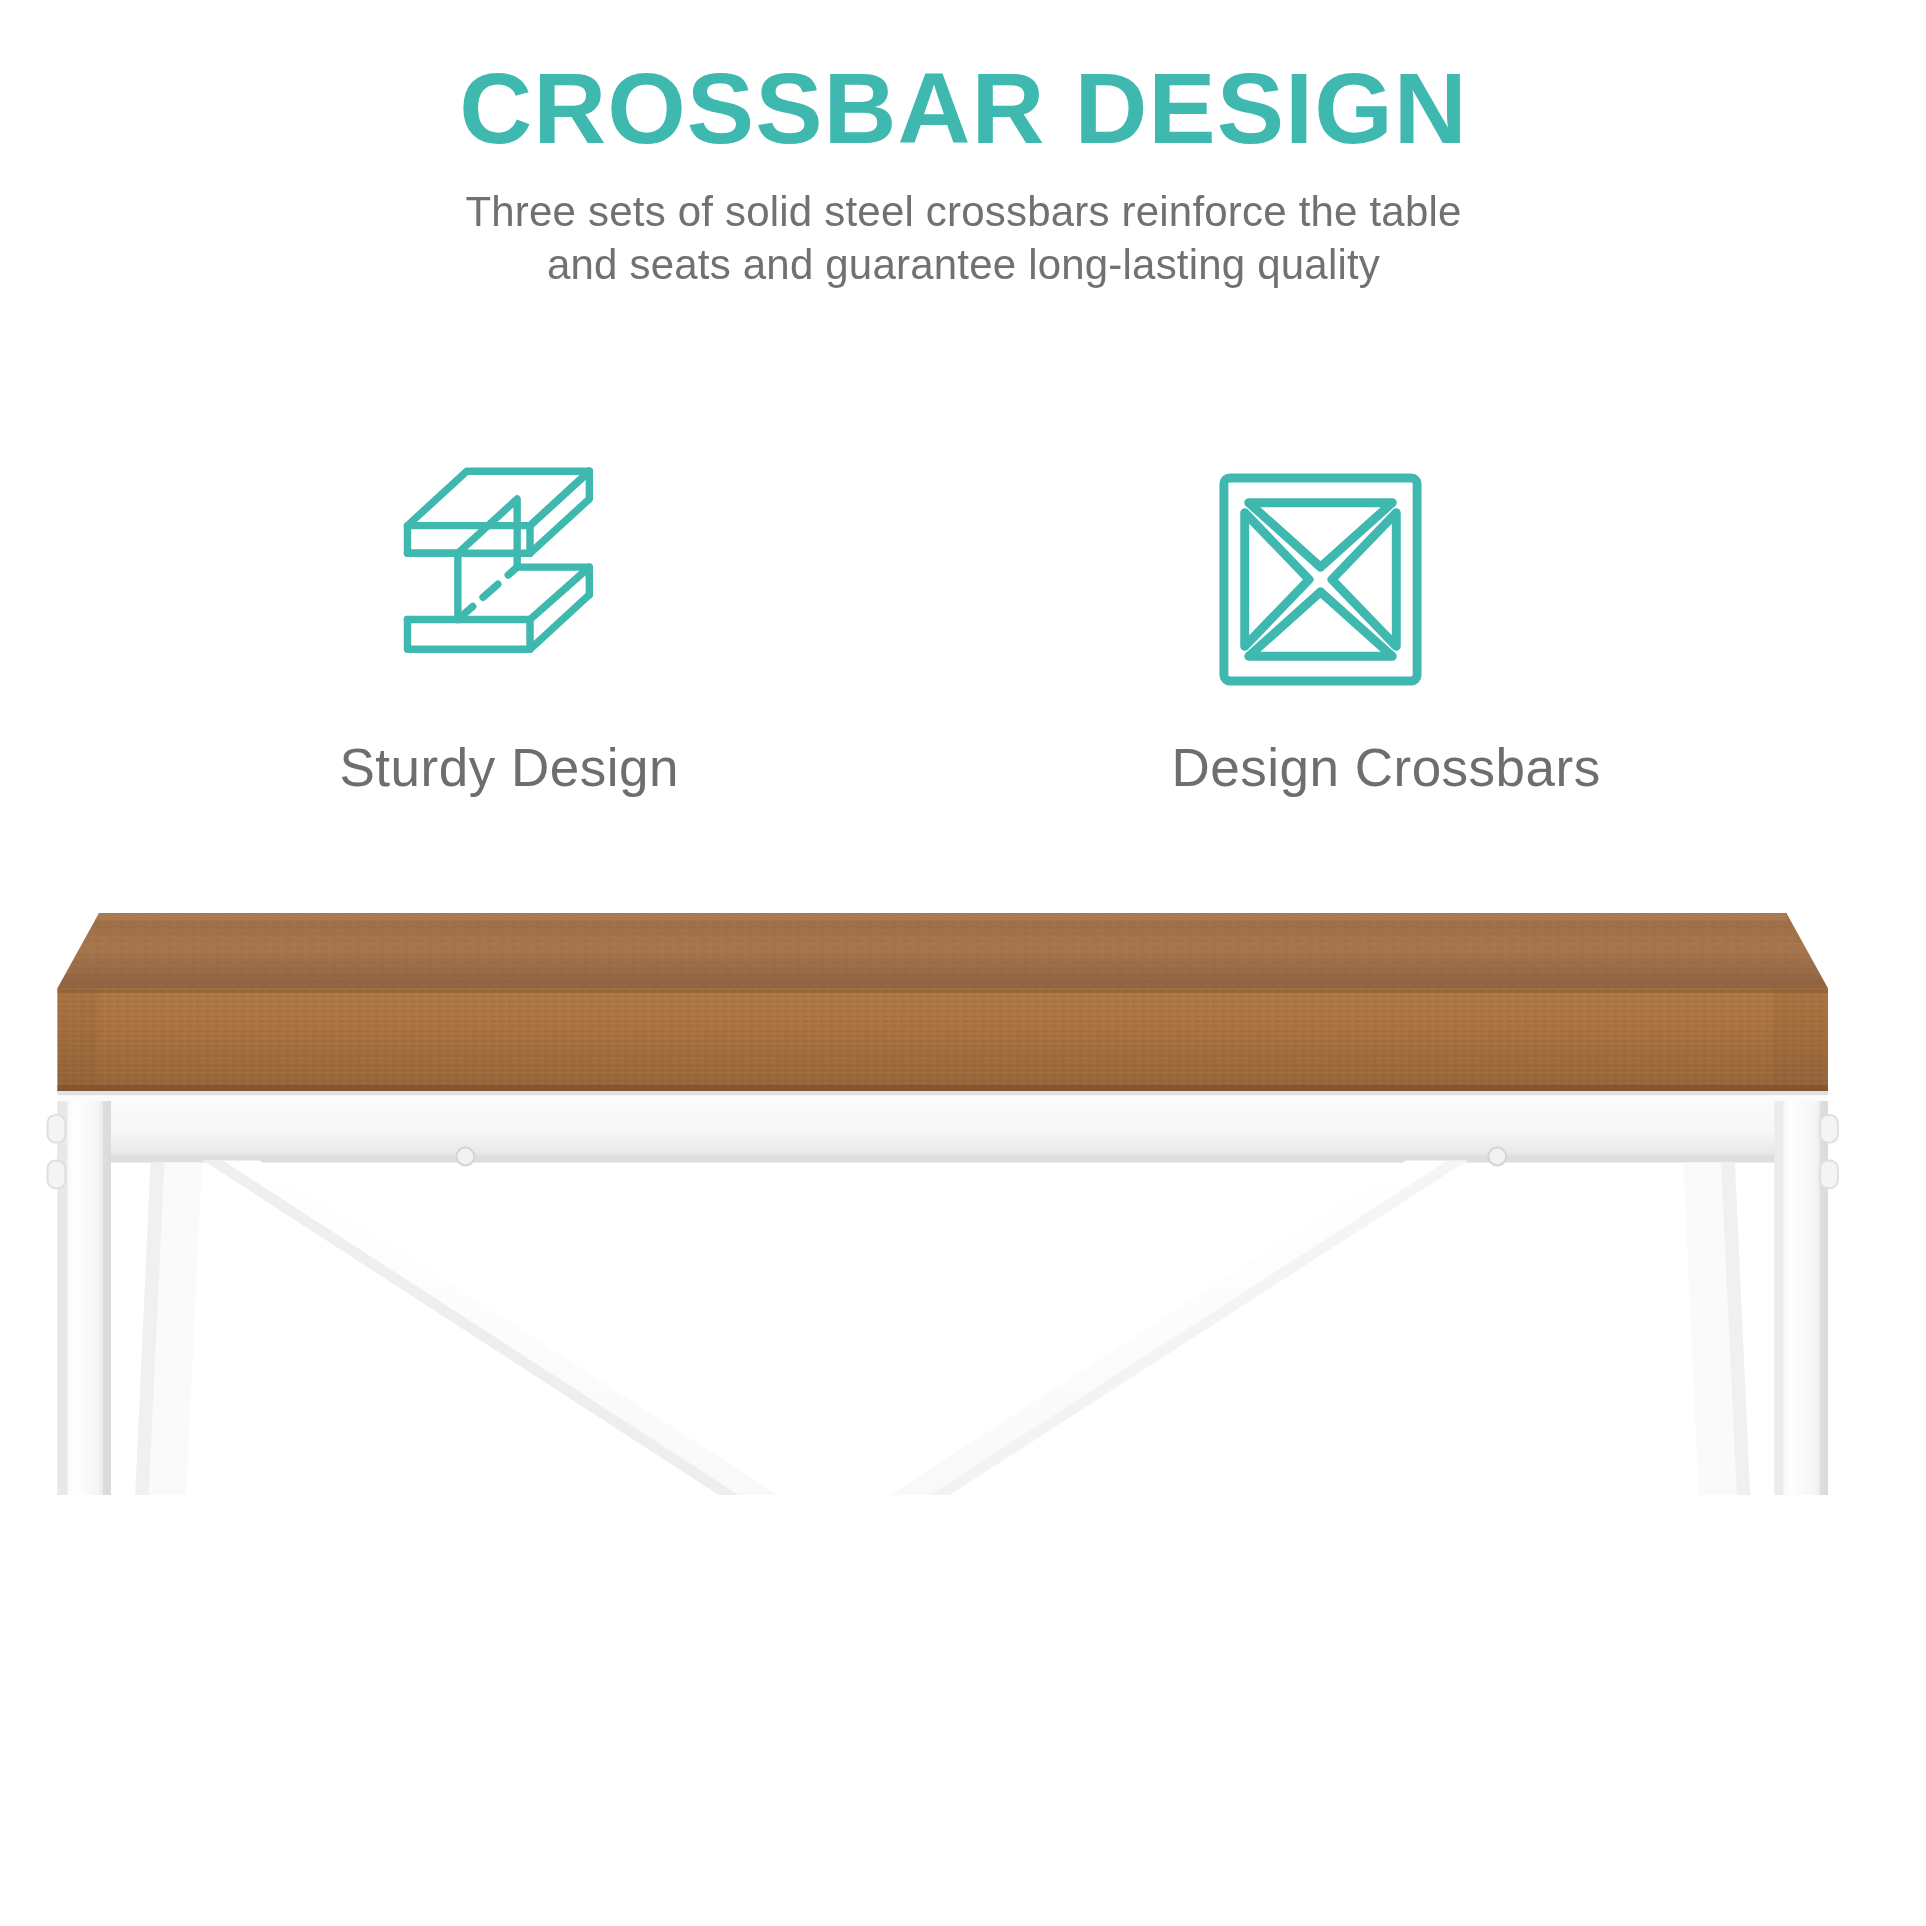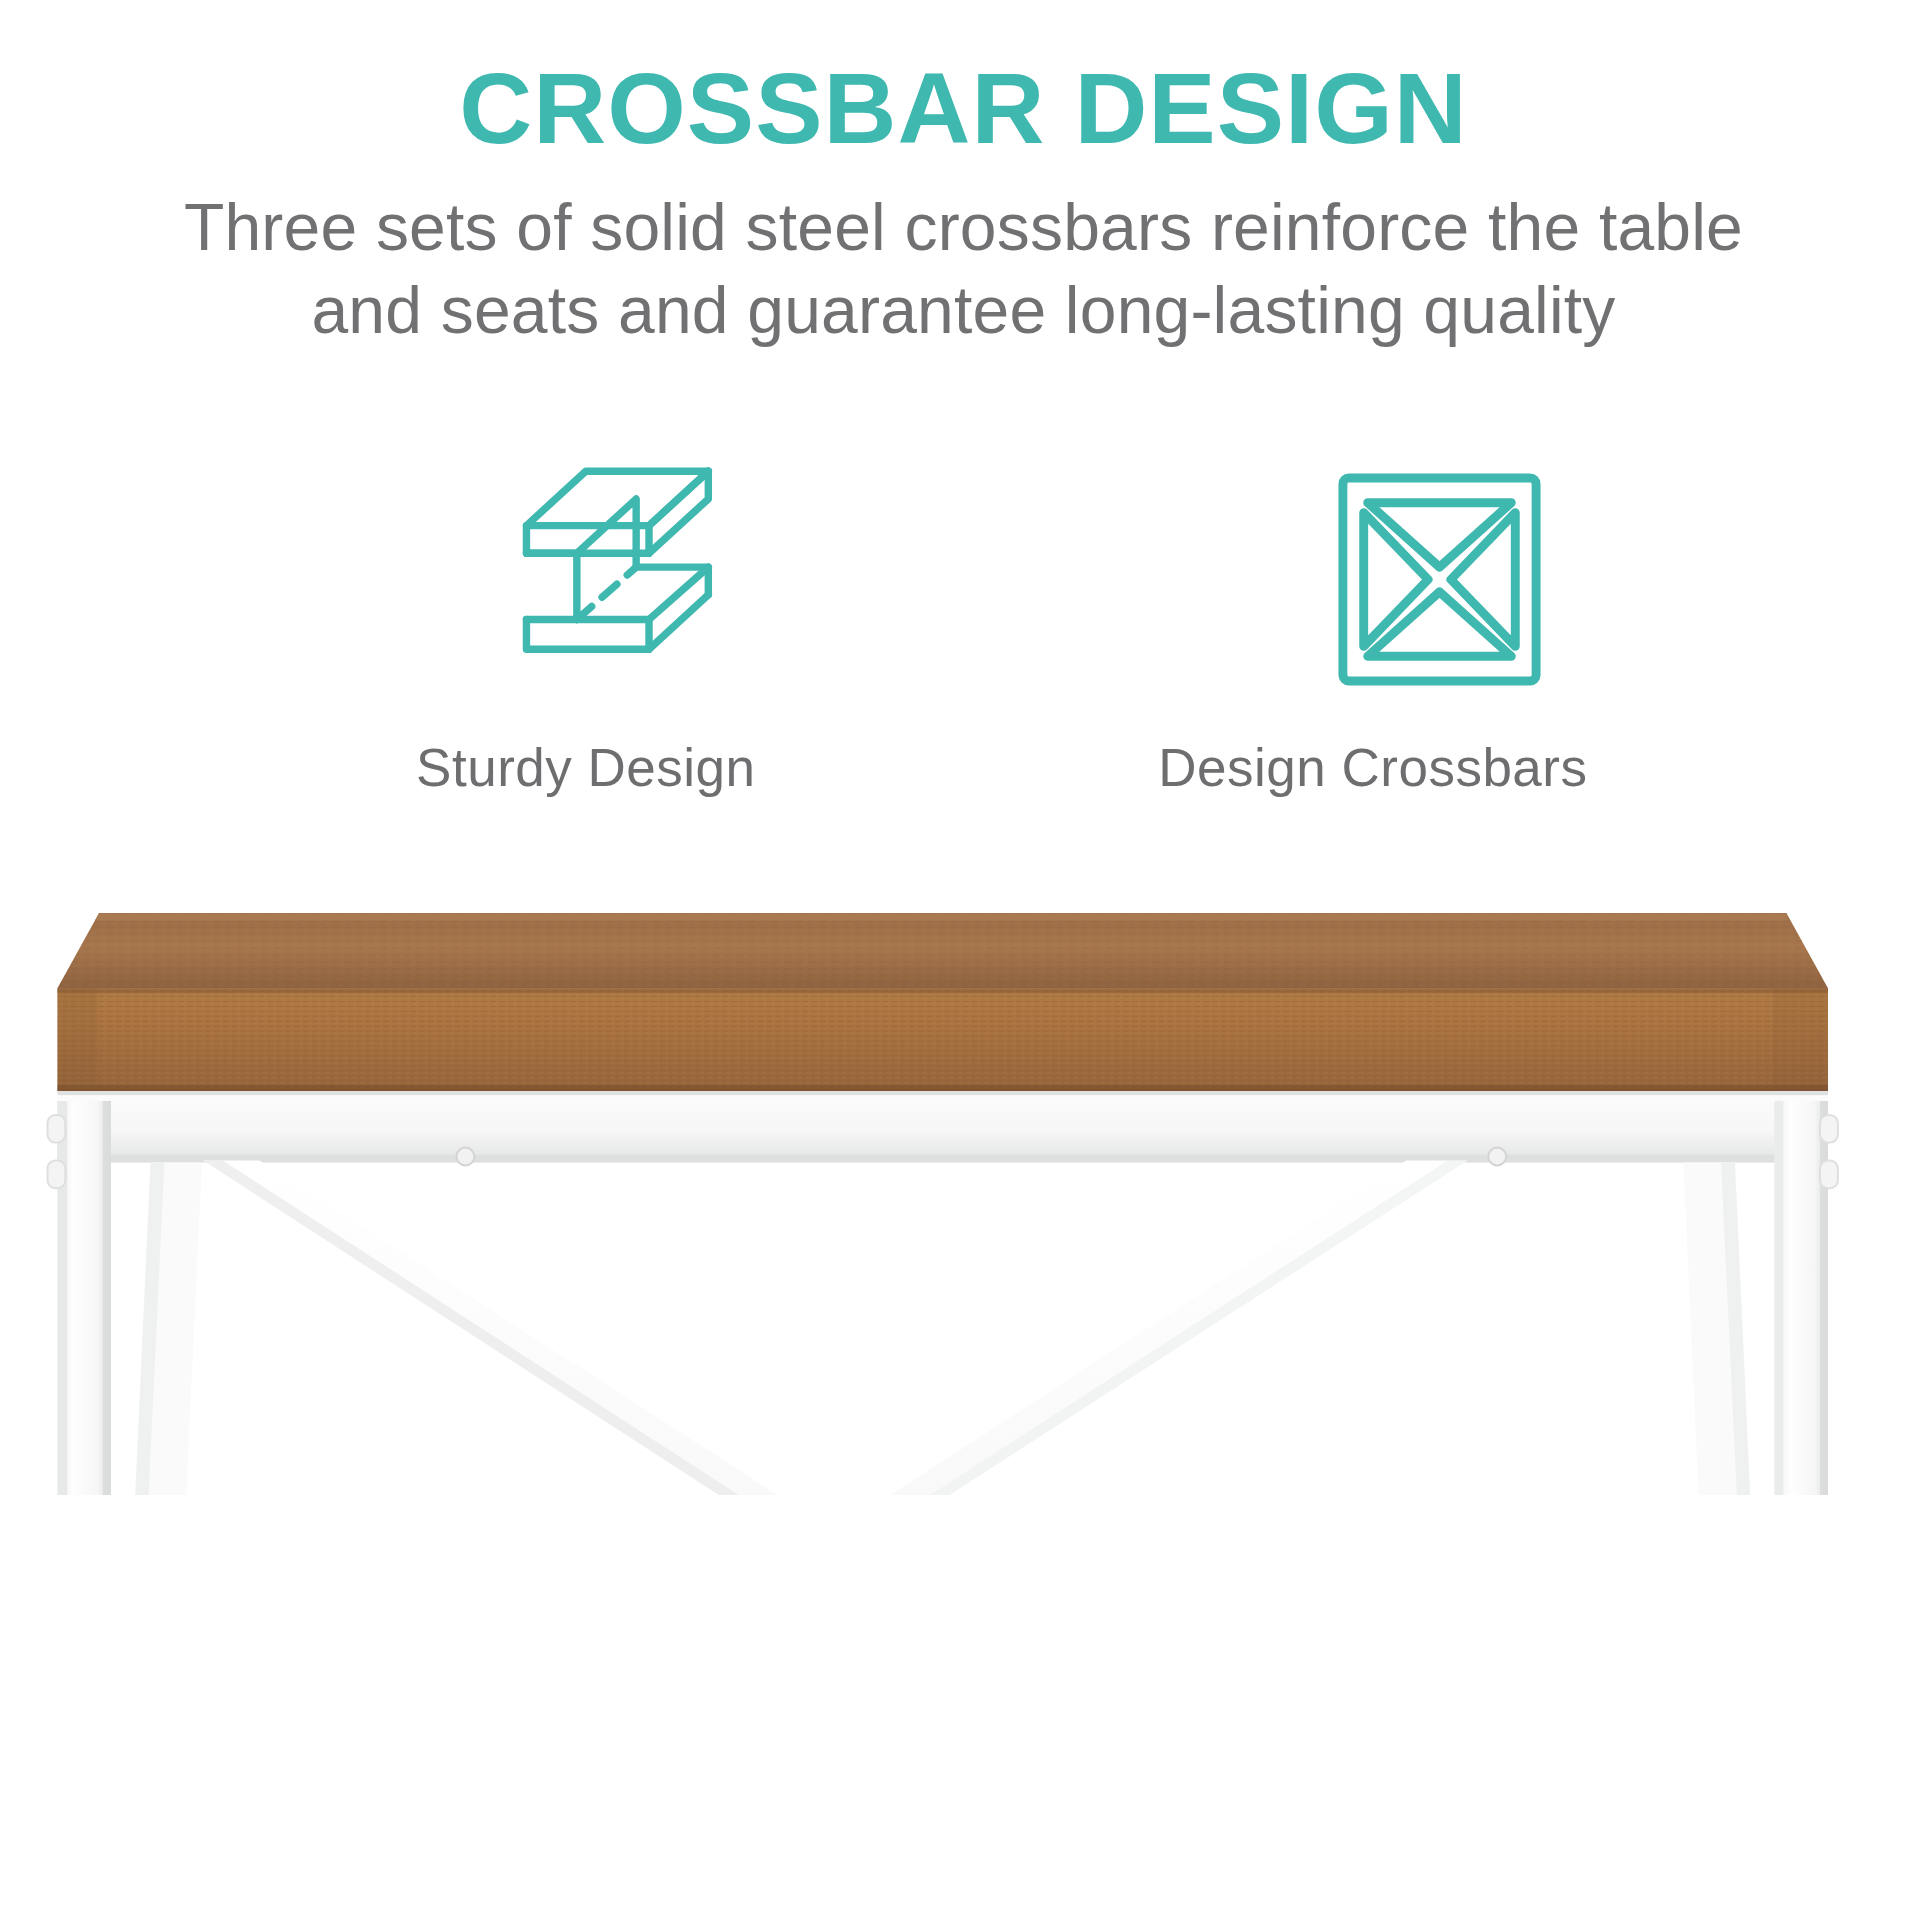--- a/index.html
+++ b/index.html
@@ -30,21 +30,21 @@
     line-height: 1.02;
     font-weight: bold;
     letter-spacing: 1px;
     color: #3FB8B0;
     margin: 0;
     padding: 0;
     white-space: nowrap;
   }
   #subtitle {
     margin: 26px 0 0 0;
-    font-size: 66px;
+    font-size: 42px;
     line-height: 1.26;
     font-weight: 300;
     color: #717173;
     letter-spacing: 0.2px;
   }
   #subtitle .line {
     display: block;
   }
 
   
@@ -55,21 +55,21 @@
     width: 1927px;
     display: flex;
     justify-content: center;
     align-items: flex-start;
     gap: 416px;
   }
   .feature {
     width: 416px;
     display: flex;
     flex-direction: column;
-    align-items: flex-end;
+    align-items: flex-start;
   }
   .feature-icon {
     height: 248px;
     width: 297px;
     display: flex;
     align-items: center;
     justify-content: center;
   }
   .feature-label {
     margin-top: 34px;

